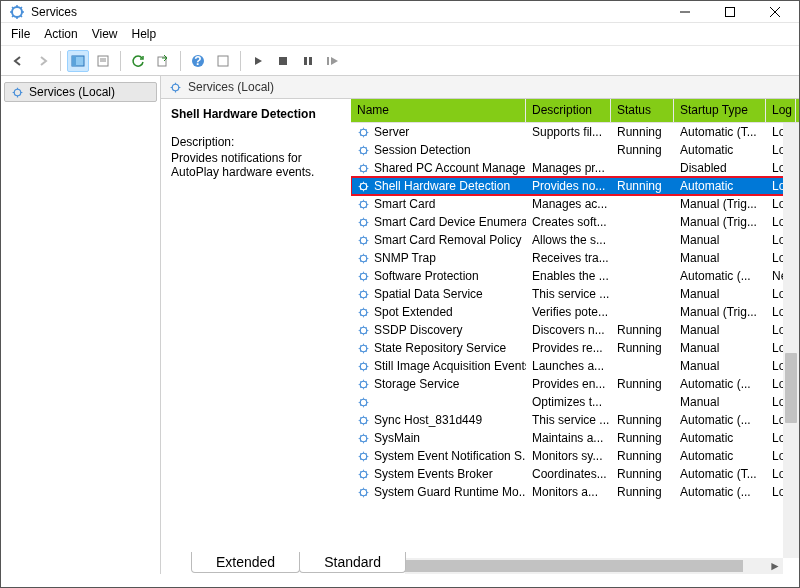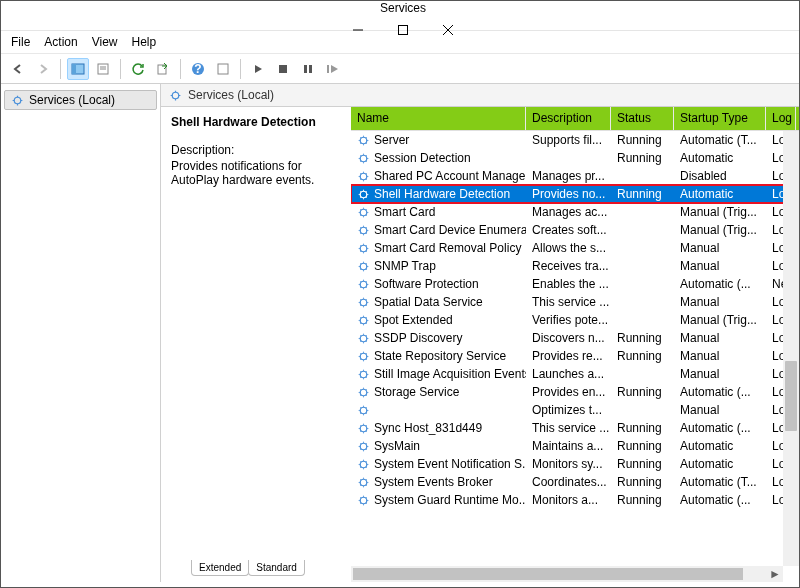--- a/index.html
+++ b/index.html
@@ -1,17 +1,17 @@
 <!DOCTYPE html>
 <html><head>
 <meta charset="utf-8">
 <style>
 * { box-sizing: border-box; margin: 0; padding: 0; font-family: "Segoe UI", Tahoma, sans-serif; font-size: 12px; }
 body { background: #fff; width: 800px; height: 588px; overflow: hidden; border: 1px solid #555; position: relative; }
-.titlebar { display: flex; align-items: center; height: 30px; padding: 0 2px 0 8px; border-bottom: 1px solid #e5e5e5; flex-direction: column; }
+.titlebar { display: flex; align-items: center; height: 22px; padding: 0 2px 0 8px; border-bottom: 1px solid #e5e5e5; }
 .titlebar .ticon { width: 16px; height: 16px; margin-right: 6px; }
 .titlebar .title { flex: 1; font-size: 12px; }
 .winbtns { display: flex; }
 .winbtn { width: 45px; height: 29px; display: flex; align-items: center; justify-content: center; }
 .menubar { display: flex; gap: 14px; padding: 4px 10px; border-bottom: 1px solid #e8e8e8; }
 .menu-item { cursor: default; }
 .toolbar { display: flex; align-items: center; gap: 3px; padding: 3px 6px; border-bottom: 1px solid #d0d0d0; height: 30px; }
 .toolbar .sep { width: 1px; height: 20px; background: #ccc; margin: 0 3px; }
 .tbtn { width: 22px; height: 22px; display: flex; align-items: center; justify-content: center; border: 1px solid transparent; border-radius: 2px; }
 .tbtn.active { background: #cce8ff; border-color: #99d1ff; }
@@ -31,21 +31,21 @@
 .c-desc { width: 85px; }
 .c-status { width: 63px; }
 .c-start { width: 92px; }
 .c-log { width: 30px; }
 .rows { flex: 1; overflow: hidden; position: relative; }
 .row { display: flex; height: 18px; align-items: center; }
 .row.sel { background: #0078d7; color: #fff; outline: 2px solid #e81123; outline-offset: -1px; }
 .cell { padding: 0 6px; white-space: nowrap; overflow: hidden; text-overflow: ellipsis; display: flex; align-items: center; gap: 4px; }
 .svcicon { width: 13px; height: 13px; flex-shrink: 0; }
 .tabbar { position: absolute; bottom: 0; left: 0; height: 22px; display: flex; align-items: flex-start; padding-left: 30px; background: #fff; }
-.tab { border: 1px solid #bbb; border-top: none; padding: 2px 7px; background: #fff; margin-right: -1px; border-radius: 0 0 4px 4px; font-size: 10px; }
+.tab { border: 1px solid #bbb; border-top: none; padding: 2px 24px; background: #fff; margin-right: -1px; border-radius: 0 0 4px 4px; font-size: 14px; }
 .tab.active { background: #fff; }
 .vscroll { position: absolute; right: 0; top: 24px; bottom: 16px; width: 16px; background: #f0f0f0; }
 .vthumb { position: absolute; left: 2px; right: 2px; top: 230px; height: 70px; background: #c2c2c2; border-radius: 1px; }
 .hscroll { position: absolute; bottom: 0; left: 0; right: 16px; height: 16px; background: #f0f0f0; display: flex; align-items: center; }
 .hthumb { position: absolute; left: 2px; right: 40px; top: 2px; bottom: 2px; background: #c2c2c2; }
 .harrow { position: absolute; width: 16px; height: 16px; display: flex; align-items: center; justify-content: center; color: #606060; }
 </style>
 </head>
 <body>
 

